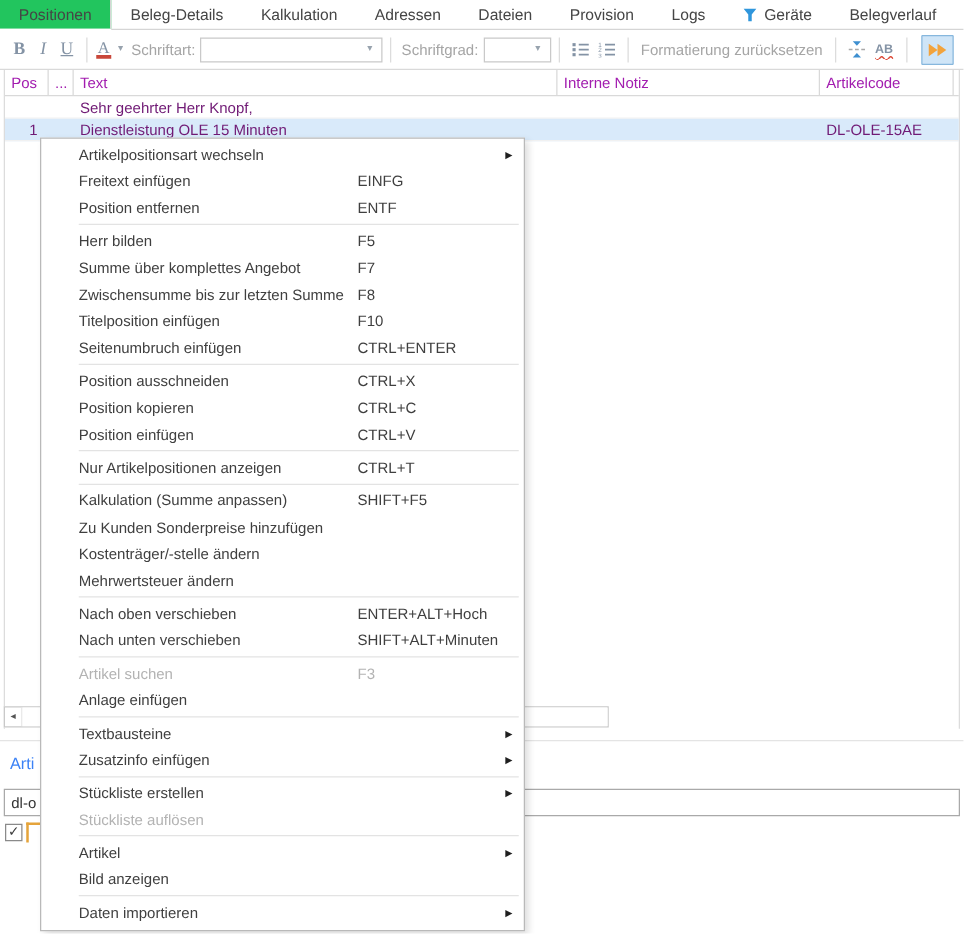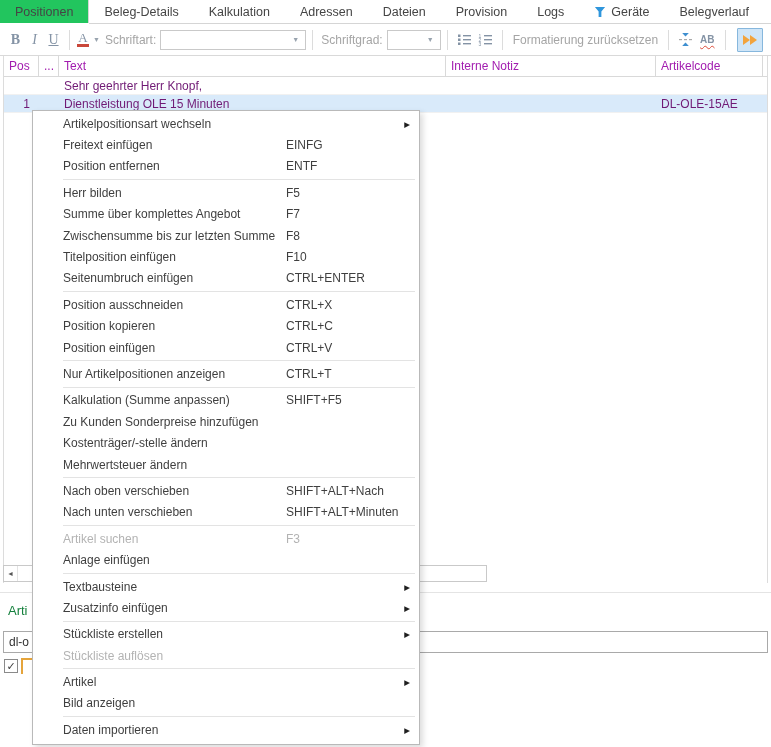--- a/index.html
+++ b/index.html
@@ -45,21 +45,21 @@
   .gc.posr{justify-content:flex-end;padding-right:9px;padding-left:0;}
   .gc.filler{flex:1;}
 
   
   .hscroll{position:absolute;left:3px;top:565px;width:484px;height:17px;border:1px solid #c9c9c9;box-sizing:border-box;background:#fff;display:flex;}
   .hsbtn{width:14px;height:100%;display:flex;align-items:center;justify-content:center;font-size:7px;color:#555;border-right:1px solid #e3e3e3;box-sizing:border-box;}
   .hstrack{flex:1;background:#fff;}
 
   
   .bdiv{position:absolute;left:0;top:592px;width:771px;height:1px;background:#e4e4e4;}
-  .seclabel{position:absolute;left:8px;top:603px;font-size:13px;color:#15803d;}
+  .seclabel{position:absolute;left:8px;top:603px;font-size:13px;color:#3b82f6;}
   .binput{position:absolute;left:3px;top:631px;width:765px;height:22px;border:1px solid #a9a9a9;box-sizing:border-box;background:#fff;
           font-size:12px;color:#333;display:flex;align-items:center;padding-left:5px;}
   .bcheck{position:absolute;left:4px;top:659px;width:14px;height:14px;border:1px solid #8a8a8a;box-sizing:border-box;background:#fff;
           display:flex;align-items:center;justify-content:center;font-size:11px;line-height:11px;color:#3c3c3c;}
   .frag{position:absolute;left:21px;top:658px;width:12px;height:16px;border-top:2px solid #e5a43b;border-left:2px solid #e5a43b;box-sizing:border-box;background:#fff;}
 
   
   .cmenu{position:absolute;left:32px;top:110px;width:388px;height:635px;background:#fff;border:1px solid #b9b9b9;
          box-sizing:border-box;box-shadow:3px 3px 6px rgba(0,0,0,0.14);padding-top:2px;z-index:10;}
   .mi{height:21.4px;display:flex;align-items:center;position:relative;font-size:12px;color:#3f3f3f;padding-left:30px;box-sizing:border-box;cursor:default;white-space:nowrap;}
@@ -280,21 +280,21 @@
       </div>
       <div class="mi">
         <span class="ml">Kostenträger/-stelle ändern</span>
       </div>
       <div class="mi">
         <span class="ml">Mehrwertsteuer ändern</span>
       </div>
       <div class="msep"></div>
       <div class="mi">
         <span class="ml">Nach oben verschieben</span>
-        <span class="sc">SHIFT+ALT+Nach</span>
+        <span class="sc">ENTER+ALT+Hoch</span>
       </div>
       <div class="mi">
         <span class="ml">Nach unten verschieben</span>
         <span class="sc">SHIFT+ALT+Minuten</span>
       </div>
       <div class="msep"></div>
       <div class="mi disabled">
         <span class="ml">Artikel suchen</span>
         <span class="sc">F3</span>
       </div>

